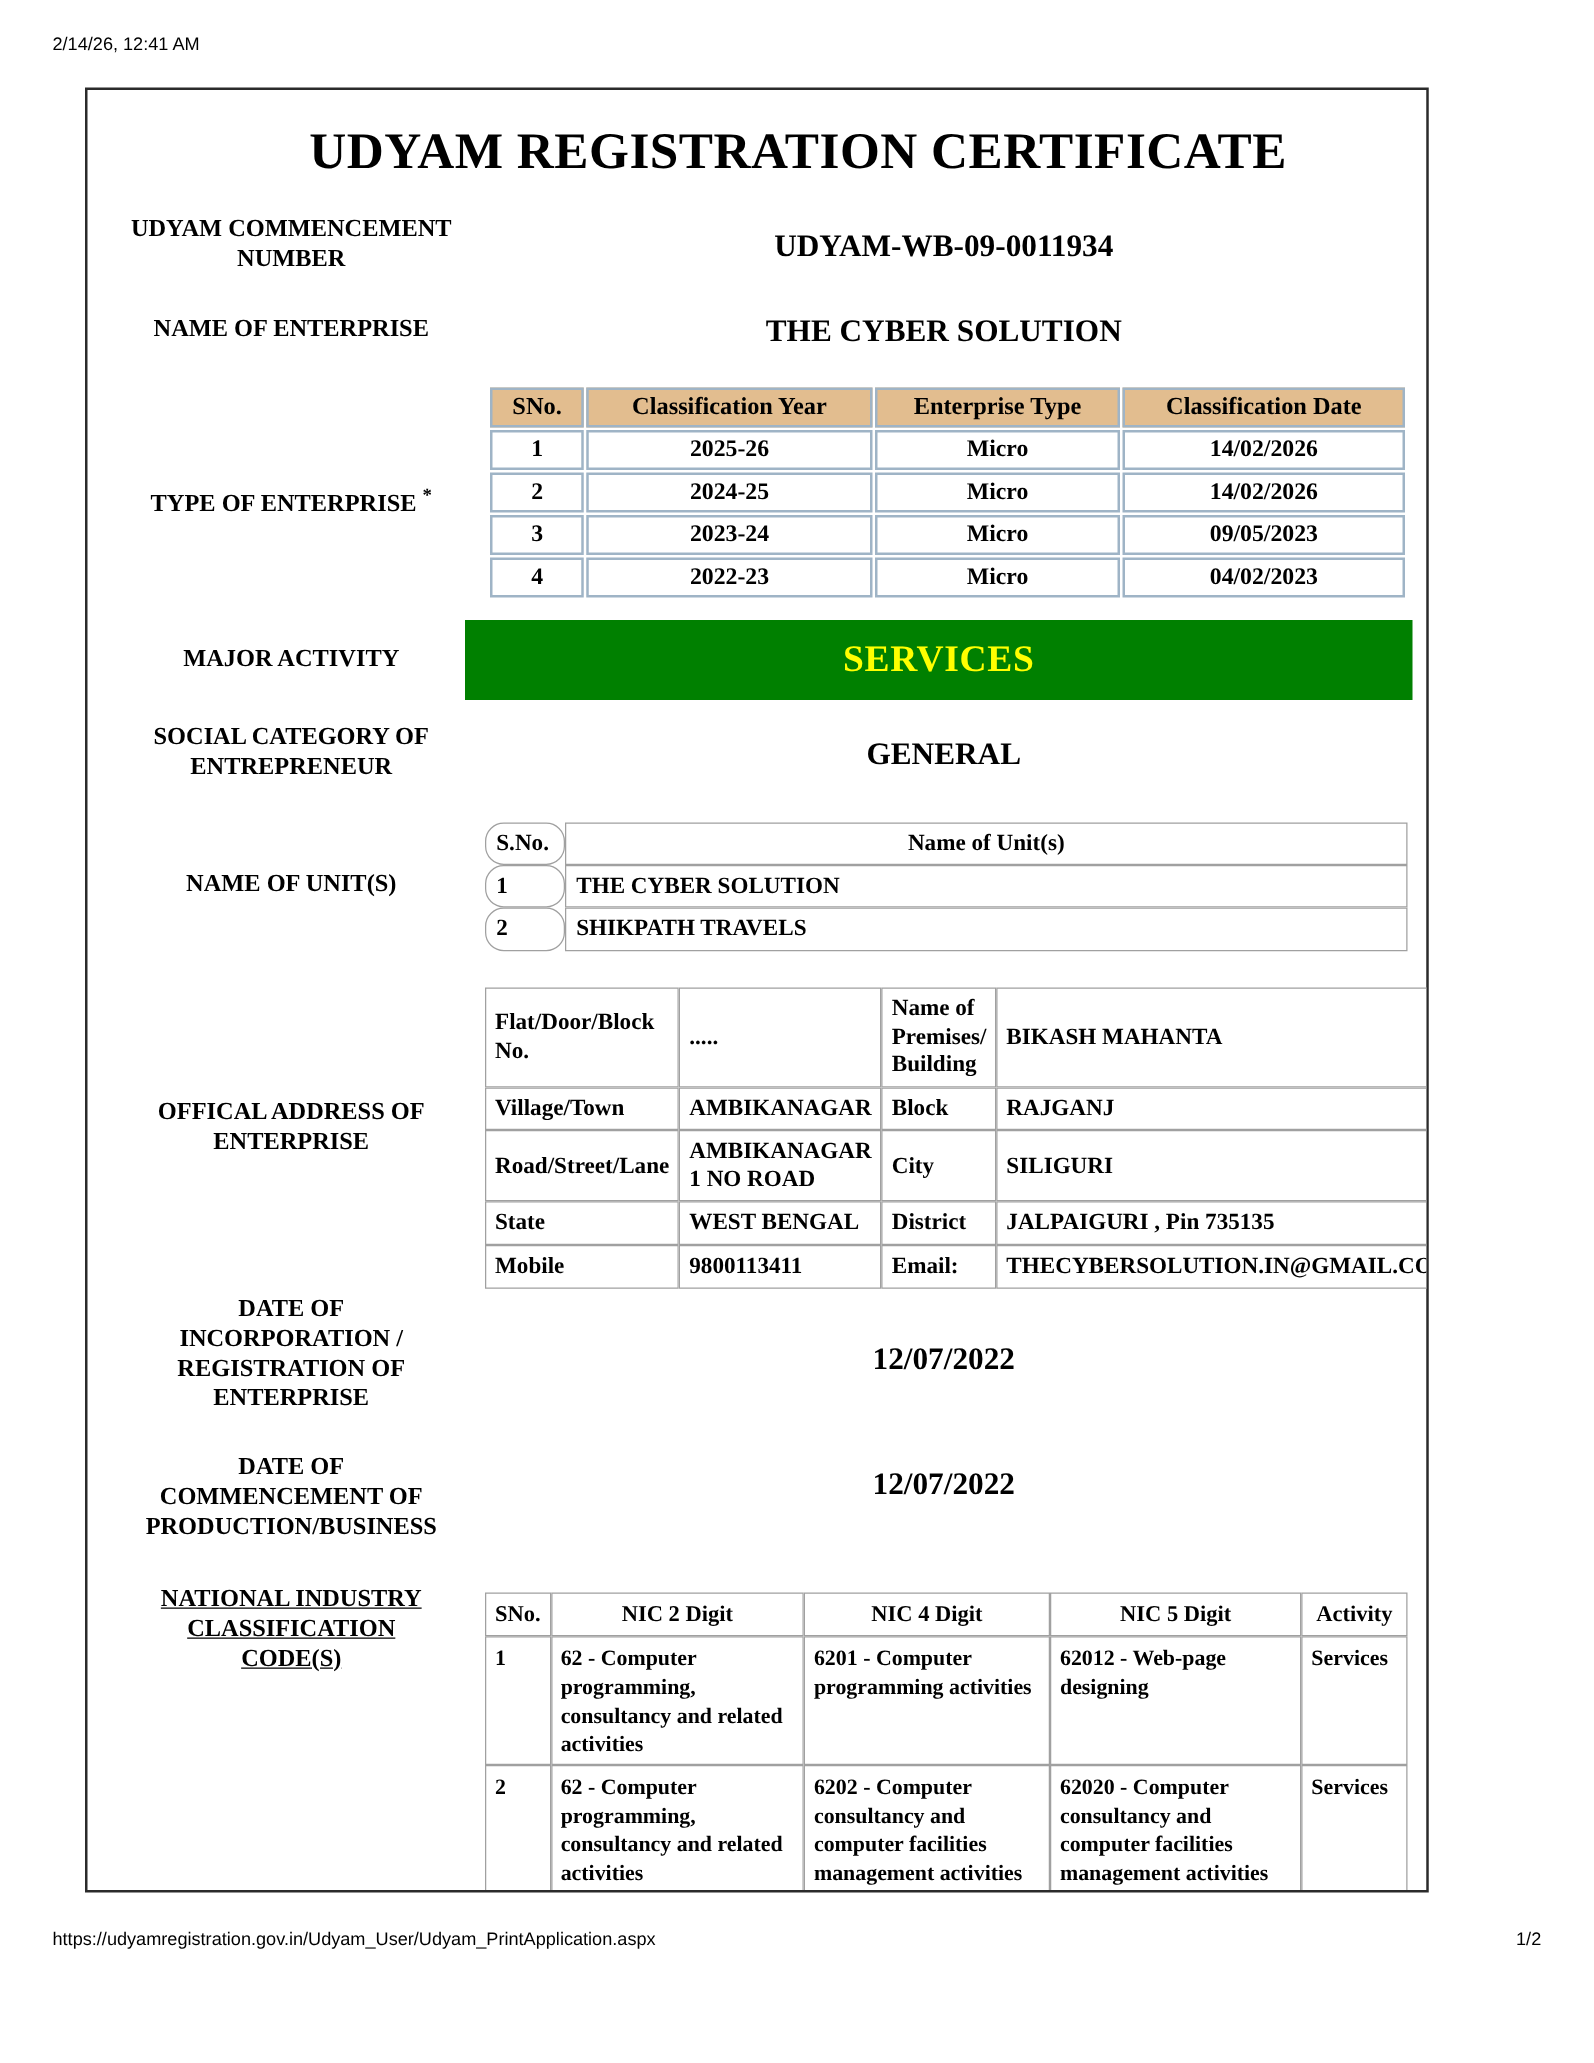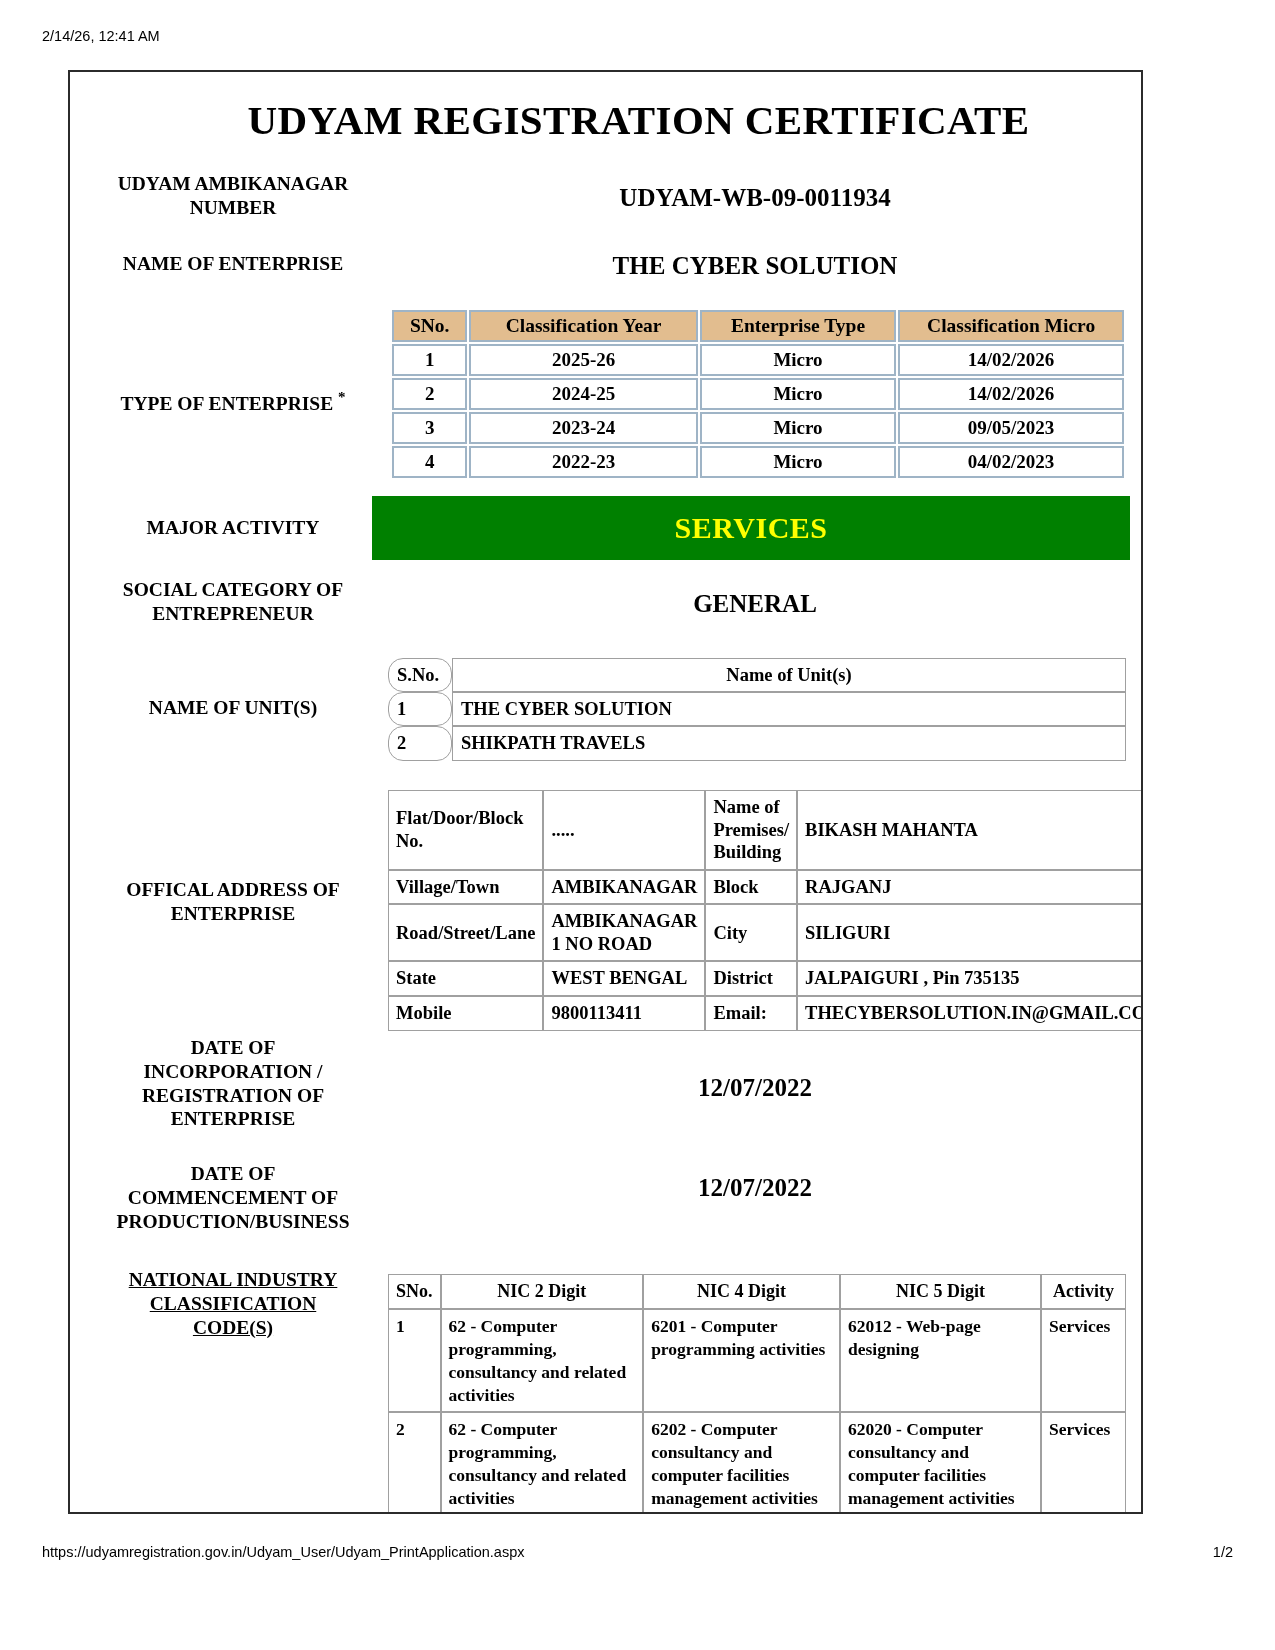--- a/index.html
+++ b/index.html
@@ -238,21 +238,21 @@
   <span class="ph-date">2/14/26, 12:41 AM</span>
 </div>
 
 <div class="cert-frame">
 <div class="cert-inner">
 
   <div class="cert-title">UDYAM REGISTRATION CERTIFICATE</div>
 
   <div class="row">
     <div class="lbl" style="top:100px;">
-      <span>UDYAM AMBIKANAGAR</span><br>
+      <span>UDYAM COMMENCEMENT</span><br>
       <span>NUMBER</span>
     </div>
     <div class="val" style="top:112px;">UDYAM-WB-09-0011934</div>
   </div>
 
   <div class="row">
     <div class="lbl" style="top:180px;">NAME OF ENTERPRISE</div>
     <div class="val" style="top:180px;">THE CYBER SOLUTION</div>
   </div>
 
@@ -260,21 +260,21 @@
     <span>TYPE OF ENTERPRISE</span>
     <span class="sup-star">*</span>
   </div>
 
   <table class="tbl-class">
     <thead>
       <tr>
         <th class="c-sno">SNo.</th>
         <th class="c-year">Classification Year</th>
         <th class="c-type">Enterprise Type</th>
-        <th class="c-date">Classification Micro</th>
+        <th class="c-date">Classification Date</th>
       </tr>
     </thead>
     <tbody>
       <tr>
         <td>1</td>
         <td>2025-26</td>
         <td>Micro</td>
         <td>14/02/2026</td>
       </tr>
       <tr>

